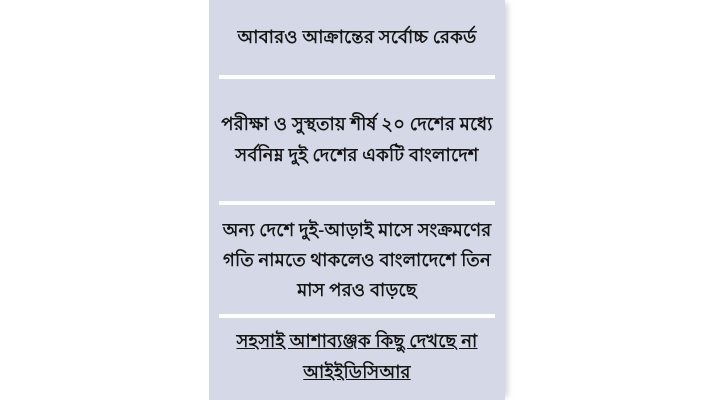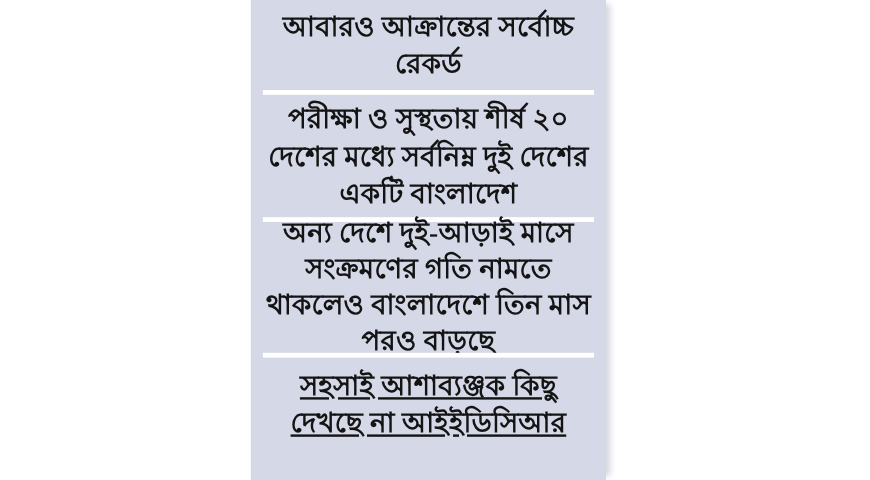--- a/index.html
+++ b/index.html
@@ -28,26 +28,26 @@
     box-shadow: 6px 0 5px -3px rgba(110, 118, 145, 0.30);
   }
   .news-point {
     display: flex;
     align-items: center;
     justify-content: center;
     text-align: center;
     padding: 2px 8px;
     color: #141414;
     font-weight: 700;
-    font-size: 23px;
+    font-size: 18px;
     line-height: 31px;
     letter-spacing: 0.2px;
   }
   .s1 { height: 75px; }
-  .s2 { height: 102px; }
+  .s2 { height: 122px; }
   .s3 { height: 109px; line-height: 30px; }
   .s4 { height: 78px; text-decoration: underline; }
   .divider {
     height: 4px;
     width: 276px;
     margin: 0 auto;
     background: #ffffff;
     flex: 0 0 4px;
   }
 </style>

